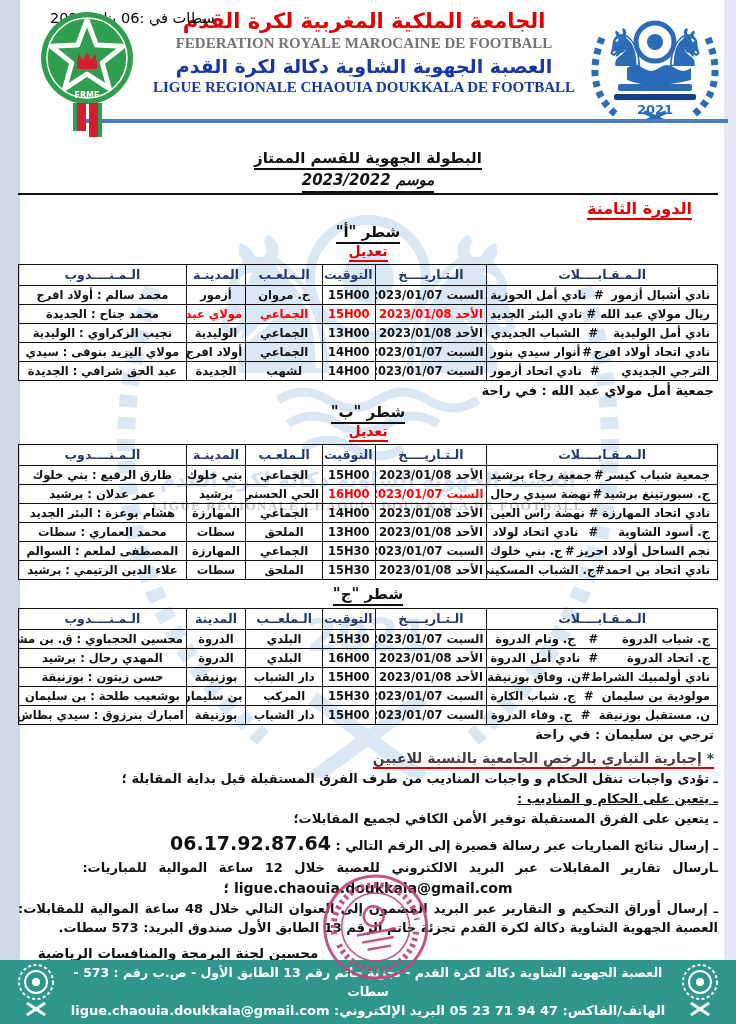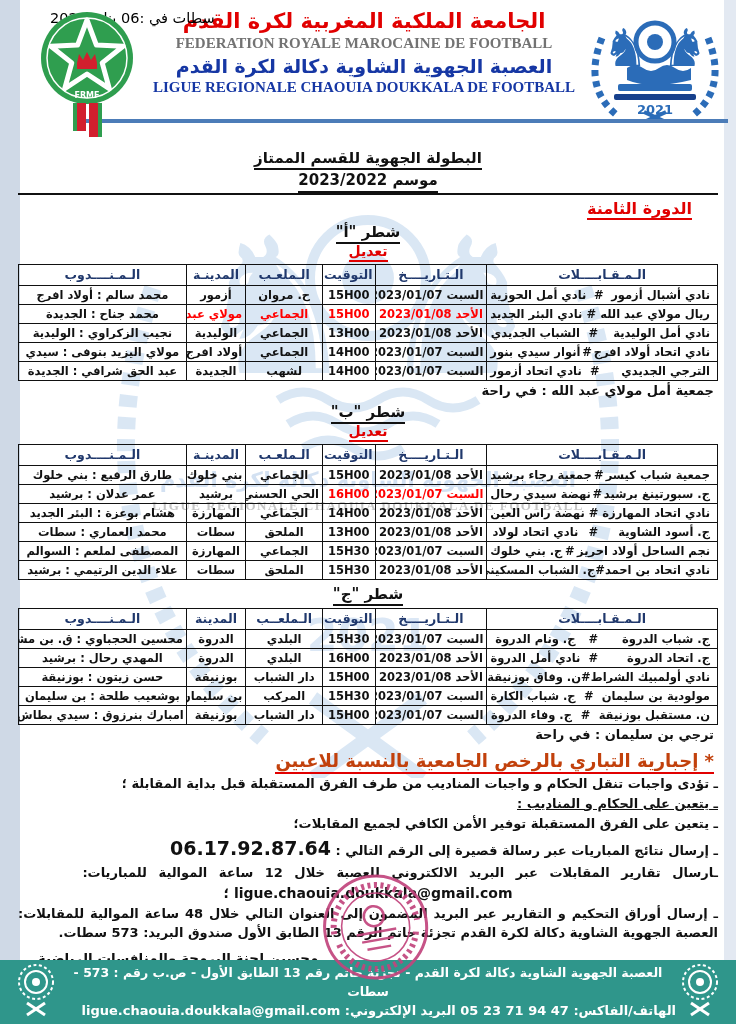--- a/index.html
+++ b/index.html
@@ -26,42 +26,42 @@
   .t-fr-fed{color:#737373;font-size:15px;font-weight:bold;font-family:"Liberation Serif",serif;line-height:1.3;}
   .t-ar-lg{color:#1637a4;font-size:19px;font-weight:bold;line-height:1.3;}
   .t-fr-lg{color:#1637a4;font-size:15px;font-weight:bold;font-family:"Liberation Serif",serif;line-height:1.3;}
   .divider{position:absolute;top:119px;left:84px;right:8px;height:4px;background:#4c7cb8;}
 
   
   .content{position:relative;z-index:1;direction:rtl;padding:0 18px;font-weight:bold;color:#111;}
   .dateline{position:absolute;left:50px;top:10px;direction:rtl;font-size:14.5px;z-index:2;}
   .main-title{ text-align:center;margin-top:24px;font-size:15px;}
   .main-title div{display:inline-block;border-bottom:2px solid #111;line-height:1.35;}
-  .main-title .l2{display:block;}
+  .main-title .l2{display:block;font-style:italic;}
   .main-title .l2 span{display:inline-block;border-bottom:2px solid #111;}
   .round-title{text-align:right;margin:4px 26px 0 0;color:#e10000;font-size:16px;}
   .round-title span{border-bottom:2px solid #e10000;padding-bottom:0;}
   .sec-title{text-align:center;font-size:15px;margin-top:5px;}
   .sec-title span{border-bottom:2px solid #111;padding-bottom:1px;}
   .amendment{text-align:center;font-size:14px;color:#e10000;margin-top:2px;}
   .amendment span{border-bottom:2px solid #e10000;padding-bottom:1px;}
 
   table.fixtures{width:100%;border-collapse:collapse;table-layout:fixed;margin-top:5px;
                  background:transparent;}
   table.fixtures th{border:1.6px solid #111;color:#20386c;font-size:12.5px;padding:1px 2px;height:18px;}
   table.fixtures td{border:1.6px solid #111;font-size:11.5px;padding:0 3px;height:18px;
                     text-align:center;white-space:nowrap;overflow:hidden;}
   td.red,span.red{color:#f00;}
   .match{display:flex;align-items:center;}
   .match .home{flex:1.15;text-align:right;padding-right:4px;}
   .match .sep{width:26px;text-align:center;}
   .match .away{flex:1;text-align:center;}
   .table-note{font-size:13px;margin:2px 4px 0 0;}
 
-  .rules-title{margin:8px 4px 0 0;color:#c2410c;font-size:18px;}
+  .rules-title{margin:8px 4px 0 0;color:#404040;font-size:14px;}
   .rules-title span{border-bottom:2px solid #e10000;padding-bottom:1px;}
   .notes{margin-top:4px;font-size:13px;line-height:1.4;}
   .notes .n{margin-top:2px;}
   .notes .u{text-decoration:underline;}
   .notes .phone{font-size:19px;direction:ltr;unicode-bidi:embed;}
   .notes .spread{word-spacing:7px;}
   .notes .email-line{text-align:center;font-size:14px;}
   .notes .wrapline{text-align:justify;}
 
   .sign-block{position:relative;margin-top:6px;height:84px;}
@@ -69,21 +69,21 @@
   .sign-squiggle{position:absolute;right:440px;top:14px;}
   .sign-name{position:absolute;right:490px;top:54px;width:180px;text-align:center;font-size:15px;}
 
   .stamp{position:absolute;left:320px;top:870px;z-index:6;transform:rotate(-10deg);opacity:.92;}
 
   
   .footer{position:absolute;left:0;bottom:0;width:736px;height:64px;background:#2f968b;z-index:4;
           display:flex;align-items:center;justify-content:space-between;padding:0 12px;box-sizing:border-box;}
   .footer-text{flex:1;direction:rtl;text-align:center;color:#fff;font-weight:bold;}
   .footer-l1{font-size:12.5px;line-height:1.5;}
-  .footer-l2{font-size:13px;line-height:1.4;text-align:right;}
+  .footer-l2{font-size:13px;line-height:1.4;}
   .ltr{direction:ltr;unicode-bidi:embed;}
 </style>
 </head>
 <body>
 
 <div class="page">
   <div class="edge l"></div>
   <div class="edge r"></div>
 
   <div class="wm wm-svg">

